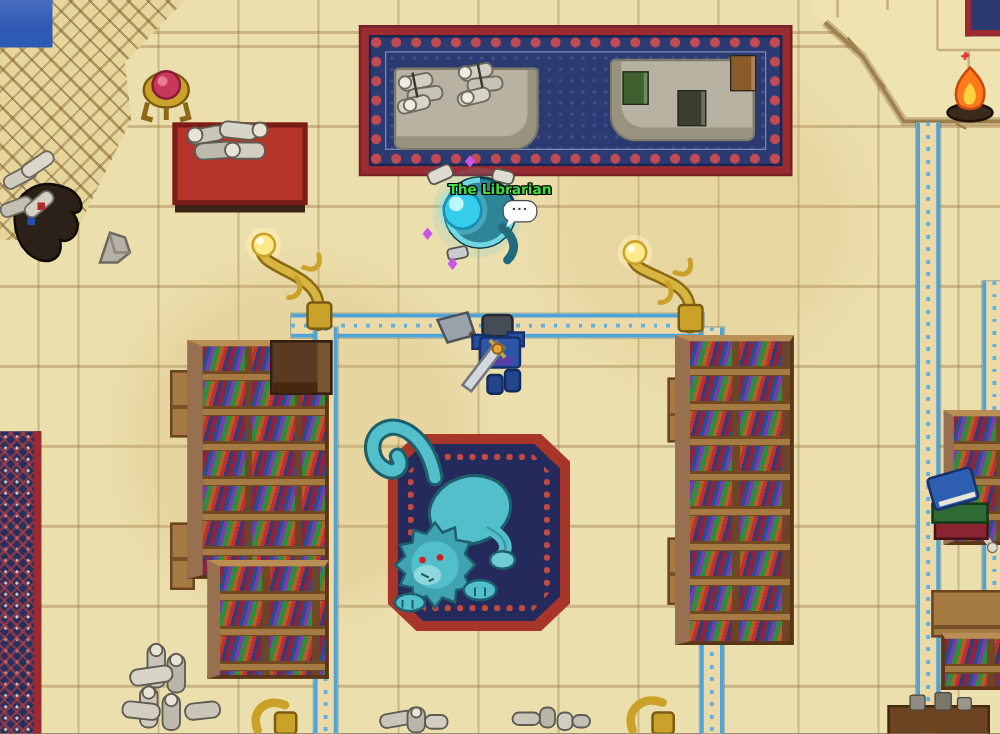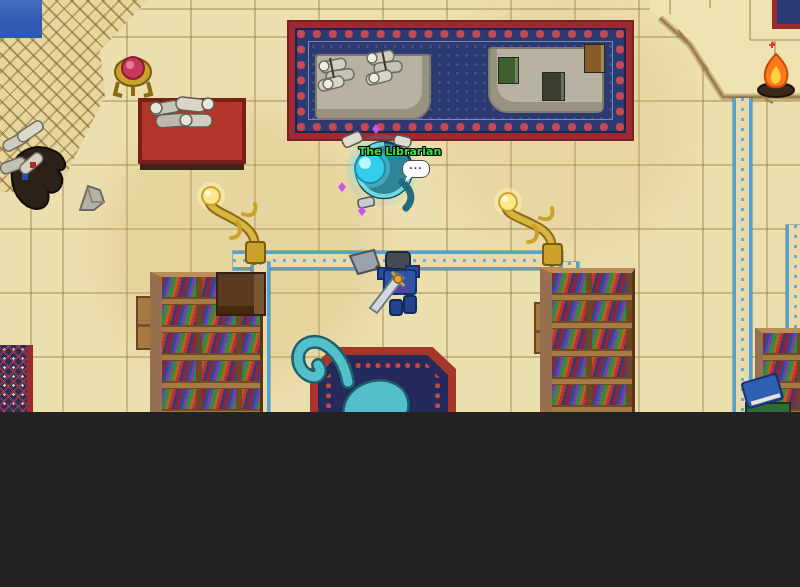--- a/index.html
+++ b/index.html
@@ -1,17 +1,17 @@
 <!DOCTYPE html>
 <html><head>
 <meta charset="utf-8">
 <style>
   html,body{margin:0;padding:0;background:#222;}
   #viewport{
-    position:relative;width:800px;height:412px;overflow:hidden;
+    position:relative;width:800px;height:587px;overflow:hidden;
     font-family:"DejaVu Sans",sans-serif;
     background-color:#ecdfae;
     background-image:
       radial-gradient(circle at 30% 60%, rgba(214,184,116,.25) 0 120px, transparent 160px),
       radial-gradient(circle at 70% 30%, rgba(214,184,116,.22) 0 100px, transparent 150px),
       repeating-linear-gradient(to right, rgba(146,112,60,.38) 0 2px, transparent 2px 64px),
       repeating-linear-gradient(to bottom, rgba(146,112,60,.38) 0 2px, transparent 2px 64px);
     background-position:0 0,0 0,62px 0,0 36px;
   }
   .abs{position:absolute;}

